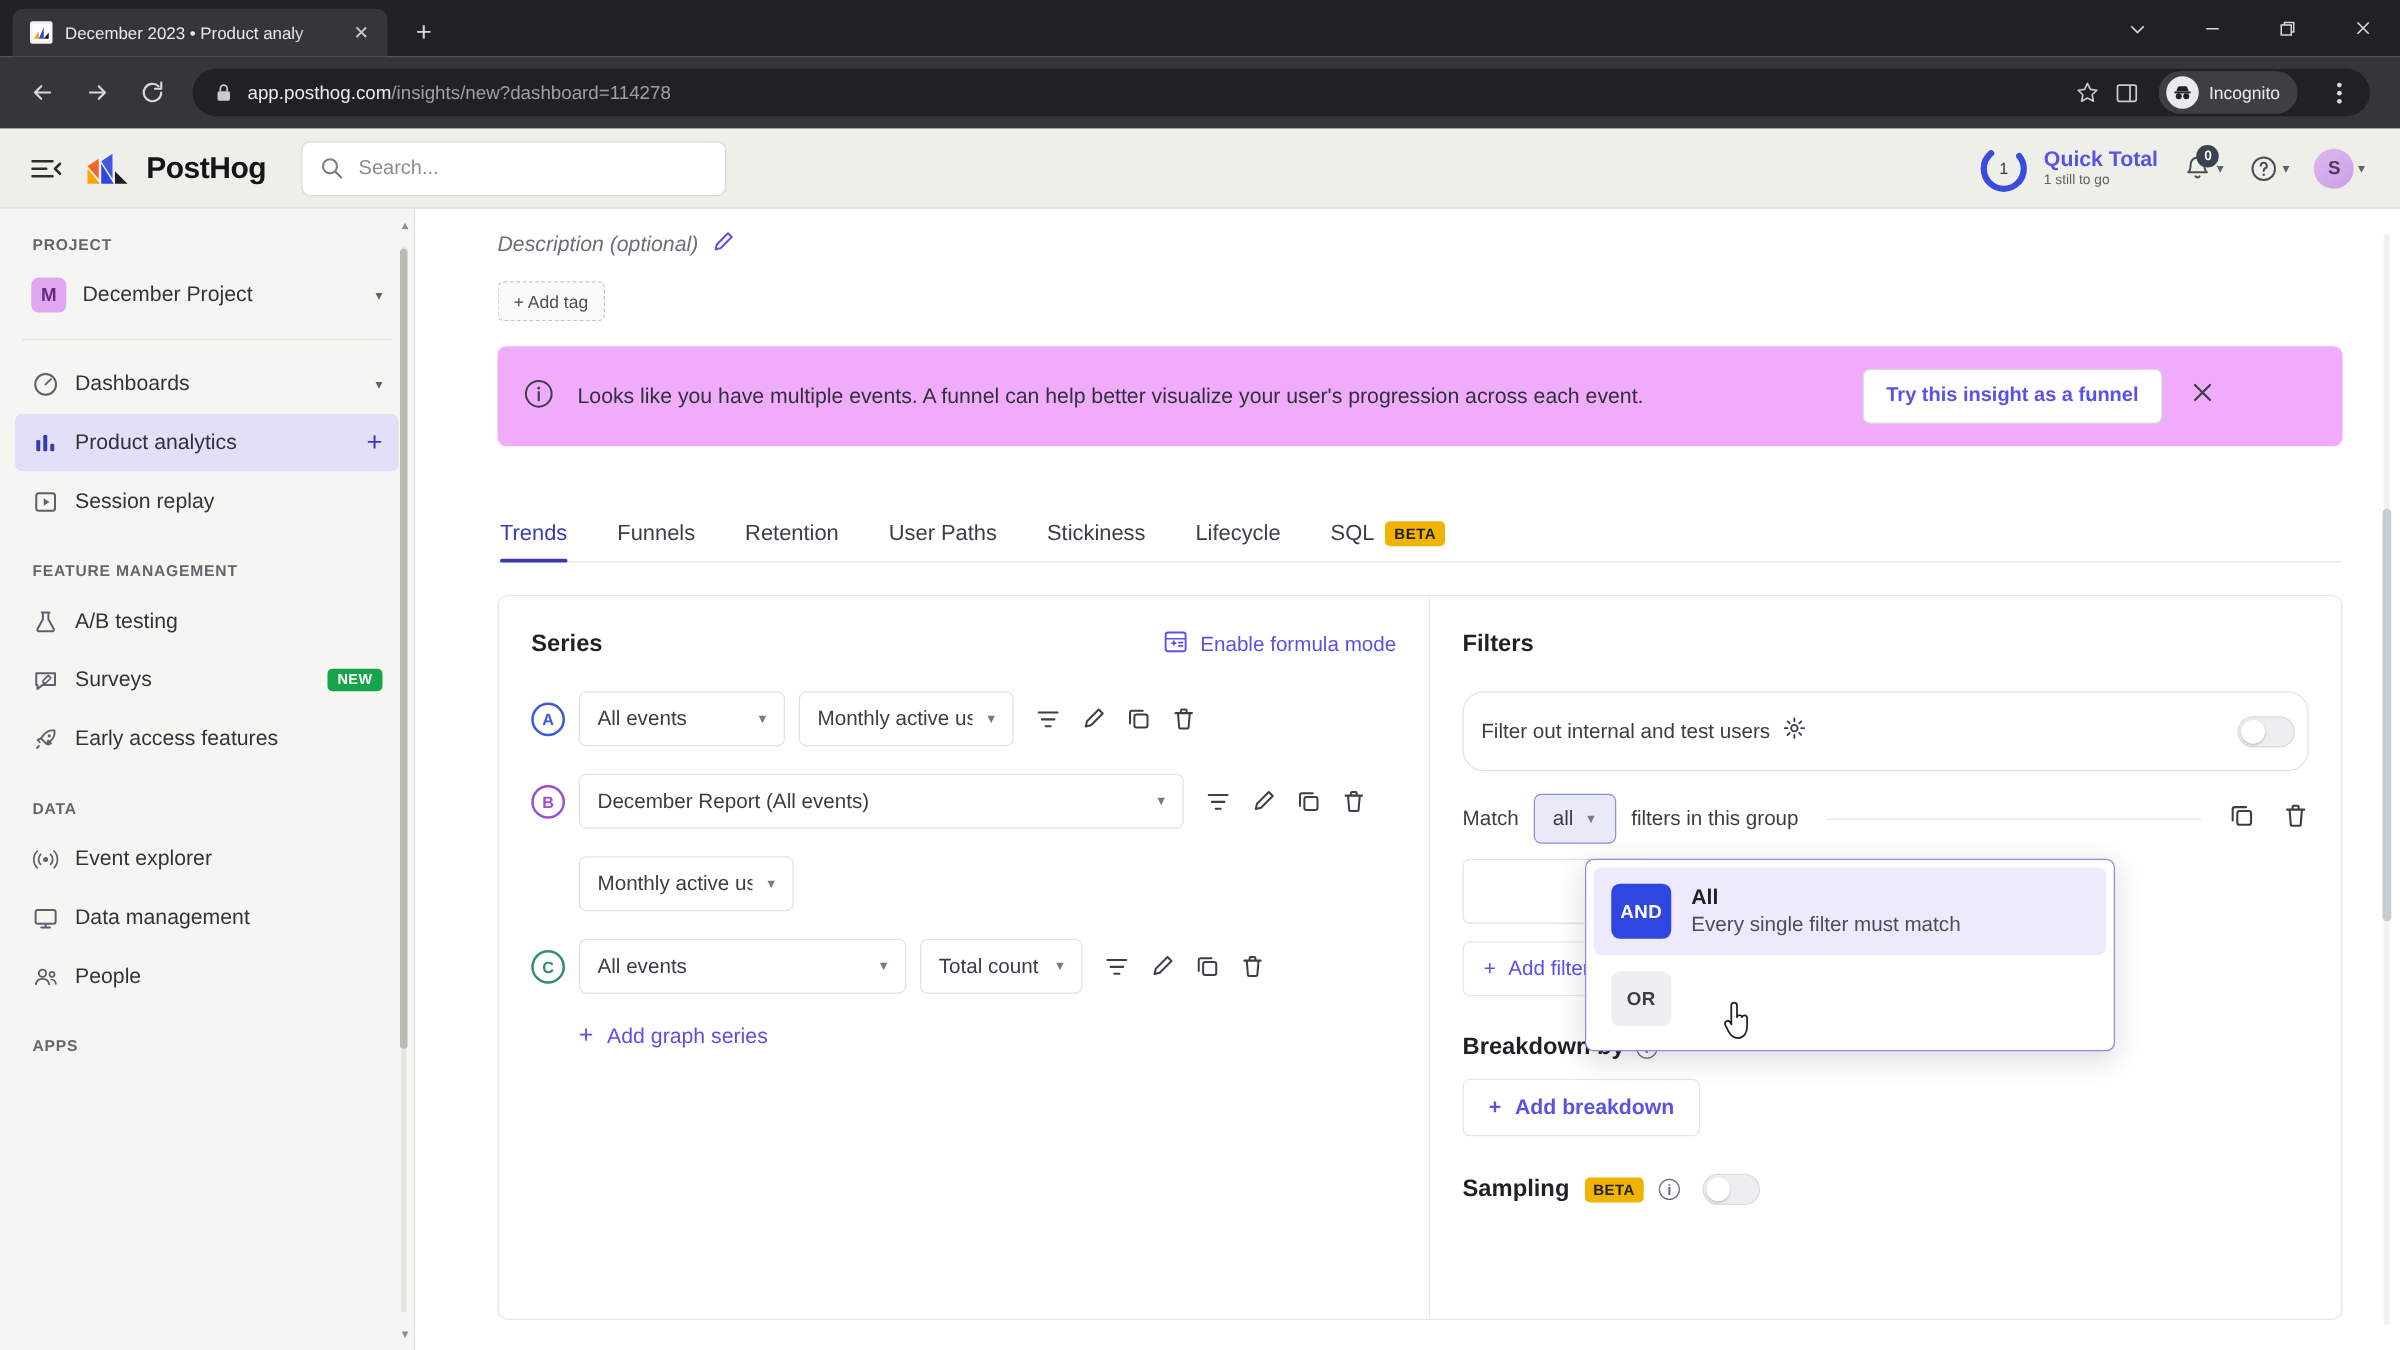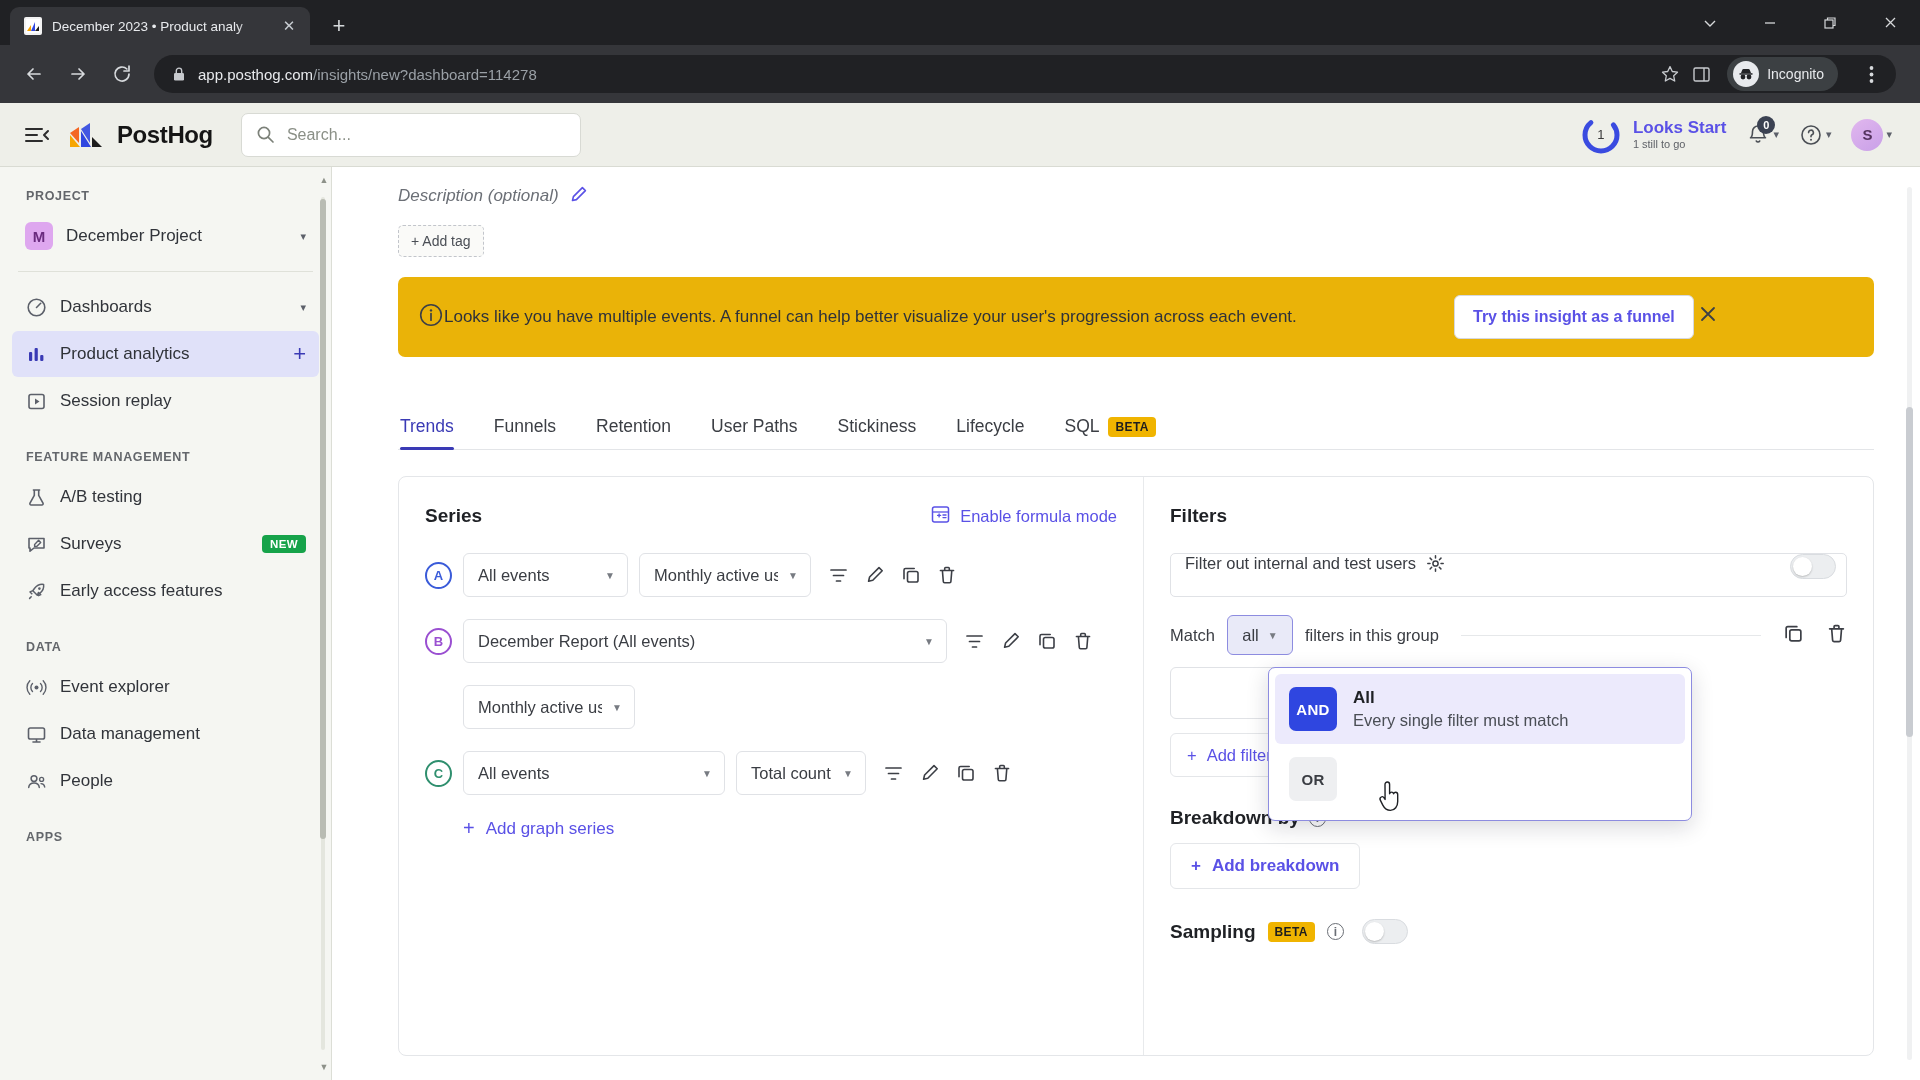--- a/index.html
+++ b/index.html
@@ -242,24 +242,25 @@
     display: inline-flex; align-items: center;
     height: 32px; padding: 0 12px;
     border: 1px dashed #c2c5cb;
     border-radius: 5px;
     font-size: 14px; color: #4a4e55;
     background: #fafaf8;
   }
 
   .banner {
     margin-top: 20px;
-    background: #eab308;
+    background: #f0abfc;
     border-radius: 7px;
     display: flex; align-items: center;
     padding: 18px 20px;
+    gap: 18px;
   }
   .banner-ico { color: #3c3f46; flex: none; }
   .banner-text { flex: 1; font-size: 17px; line-height: 1.45; color: #2f3239; max-width: 1010px; }
   .banner-btn {
     background: #ffffff;
     border: 1px solid #d6d8de;
     color: #5a51e6;
     font-size: 16px; font-weight: 600;
     height: 44px; padding: 0 18px;
     border-radius: 6px;
@@ -338,24 +339,24 @@
   .row-icons > span { display:flex; }
   .add-series {
     margin-top: 22px; margin-left: 38px;
     display: inline-flex; align-items: center; gap: 11px;
     color: #5a51e6; font-size: 17px; font-weight: 500;
   }
   .add-series .pl { font-size: 20px; font-weight: 400; }
 
   .filter-bar {
     margin-top: 22px;
-    height: 44px;
+    height: 64px;
     border: 1px solid #e0e2e6;
-    border-radius: 5px;
-    display: flex; 
+    border-radius: 17px;
+    display: flex; align-items: center;
     padding: 0 10px 0 14px;
     gap: 10px;
     background: #fff;
   }
   .filter-bar .fb-label { font-size: 16.5px; color: #3a3d43; }
   .toggle {
     margin-left: auto;
     width: 46px; height: 25px;
     background: #eceef0;
     border: 1px solid #d9dce0;
@@ -598,21 +599,21 @@
     <div class="topbar-right">
       <div class="quickstart">
         <div class="qs-ring">
           <svg width="42" height="42" viewBox="0 0 42 42">
             <circle cx="21" cy="21" r="16" stroke="#eeefe9" stroke-width="5" fill="none"></circle>
             <circle cx="21" cy="21" r="16" stroke="#3a4be0" stroke-width="5" fill="none" stroke-dasharray="75 101" stroke-dashoffset="-14" stroke-linecap="round" transform="rotate(-90 21 21)"></circle>
           </svg>
           <span class="qs-num">1</span>
         </div>
         <div class="qs-text">
-          <div class="qs-title">Looks Start</div>
+          <div class="qs-title">Quick Total</div>
           <div class="qs-sub">1 still to go</div>
         </div>
       </div>
 
       <div class="icon-chip">
         <svg width="24" height="24" viewBox="0 0 24 24">
             <path d="M12 3a5.5 5.5 0 0 0-5.5 5.5c0 5-2 6.3-2 6.3h15s-2-1.3-2-6.3A5.5 5.5 0 0 0 12 3z" stroke="currentColor" stroke-width="1.6" fill="none" stroke-linejoin="round"></path>
             <path d="M10.3 18a2 2 0 0 0 3.4 0" stroke="currentColor" stroke-width="1.6" fill="none" stroke-linecap="round"></path>
           </svg>
         <span class="bell-badge">0</span>

